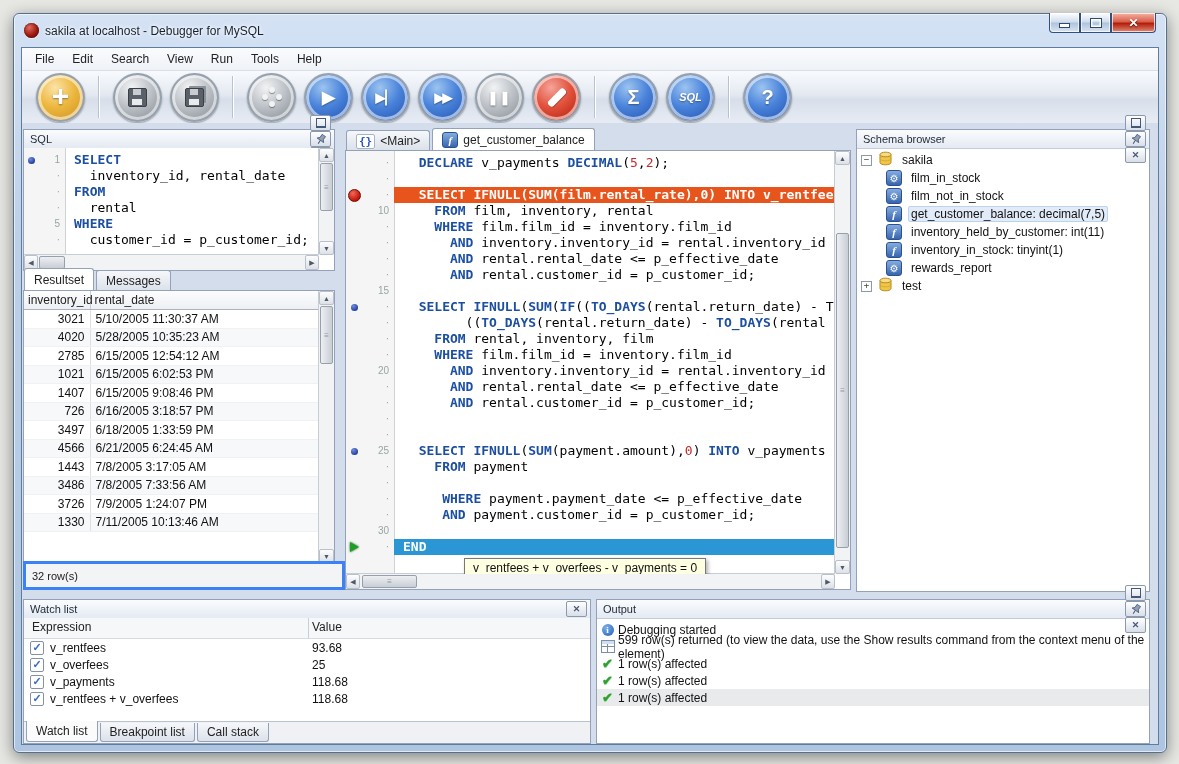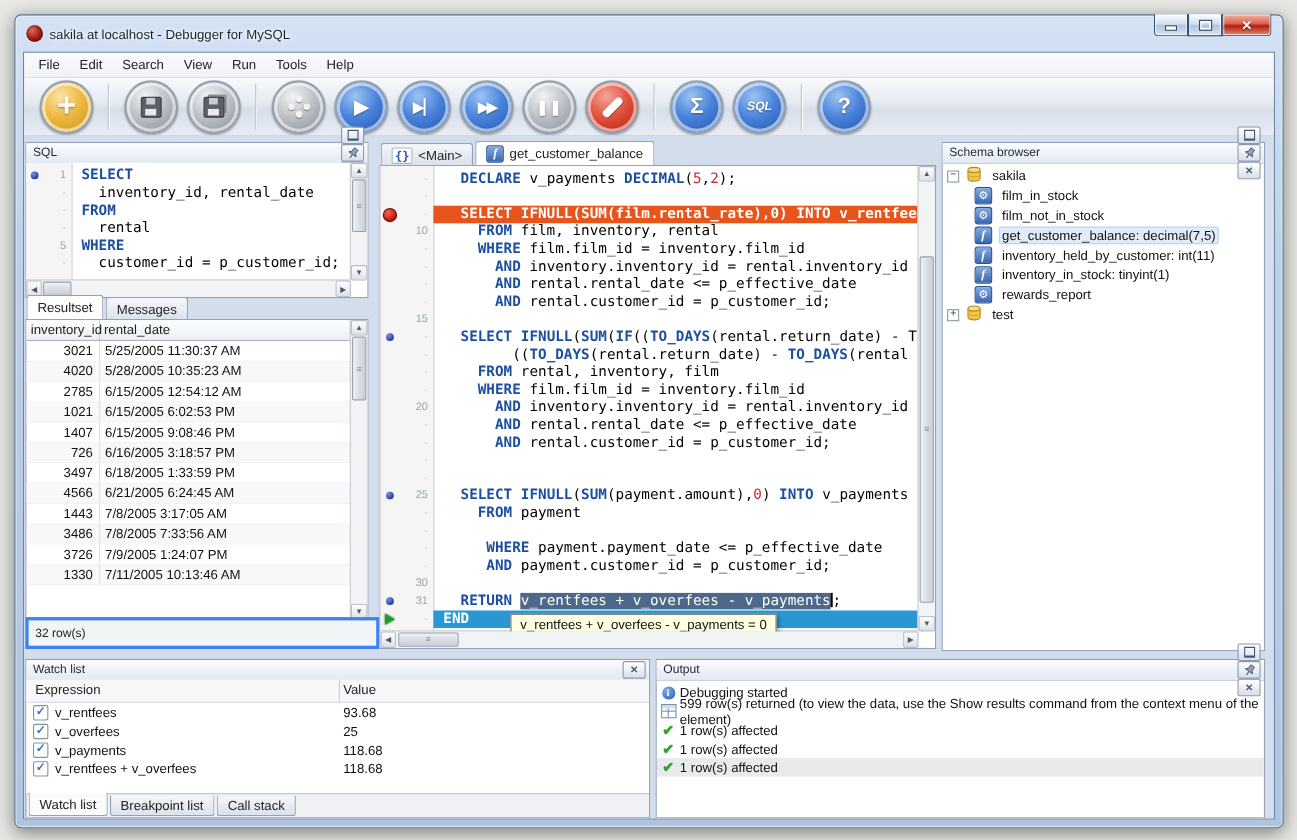--- a/index.html
+++ b/index.html
@@ -314,21 +314,21 @@
               </colgroup>
             <thead>
                 <tr id="grid-head">
                   <th>inventory_id</th>
                   <th>rental_date</th>
                 </tr>
               </thead>
             <tbody id="grid-body">
                 <tr>
                   <td class="r">3021</td>
-                  <td>5/25/2005 11:30:37 AM</td>
+                  <td>5/10/2005 11:30:37 AM</td>
                 </tr>
                 <tr>
                   <td class="r">4020</td>
                   <td>5/28/2005 10:35:23 AM</td>
                 </tr>
                 <tr>
                   <td class="r">2785</td>
                   <td>6/15/2005 12:54:12 AM</td>
                 </tr>
                 <tr>
@@ -507,25 +507,20 @@
                 </div>
                 <div class="line">
                   <span class="g-marker" style="width: 17px;"></span>
                   <span class="g-num" style="width: 26px; padding-right: 5px;">·</span>
                   <span class="g-code" style="padding-left: 9px;">     <span class="kw">AND</span> payment.customer_id = p_customer_id;</span>
                 </div>
                 <div class="line">
                   <span class="g-marker" style="width: 17px;"></span>
                   <span class="g-num" style="width: 26px; padding-right: 5px;">30</span>
                   <span class="g-code" style="padding-left: 9px;"></span>
-                </div>
-                <div class="line">
-                  <span class="g-marker" style="width: 17px;"><span class="mk-dot"></span></span>
-                  <span class="g-num" style="width: 26px; padding-right: 5px;">31</span>
-                  <span class="g-code" style="padding-left: 9px;"><span>  <span class="kw">RETURN</span> </span><span class="sel">v_rentfees + v_overfees - v_payments</span><span class="caret"></span><span>;</span></span>
                 </div>
                 <div class="line cur">
                   <span class="g-marker" style="width: 17px;"><span class="mk-arrow"></span></span>
                   <span class="g-num" style="width: 26px; padding-right: 5px;">·</span>
                   <span class="g-code" style="padding-left: 9px;">END</span>
                 </div>
               </div>
             <div class="tooltip" style="left:118px;top:407px;">v_rentfees + v_overfees - v_payments = 0</div>
           </div>
           <div class="vscroll" style="bottom:15px;">

